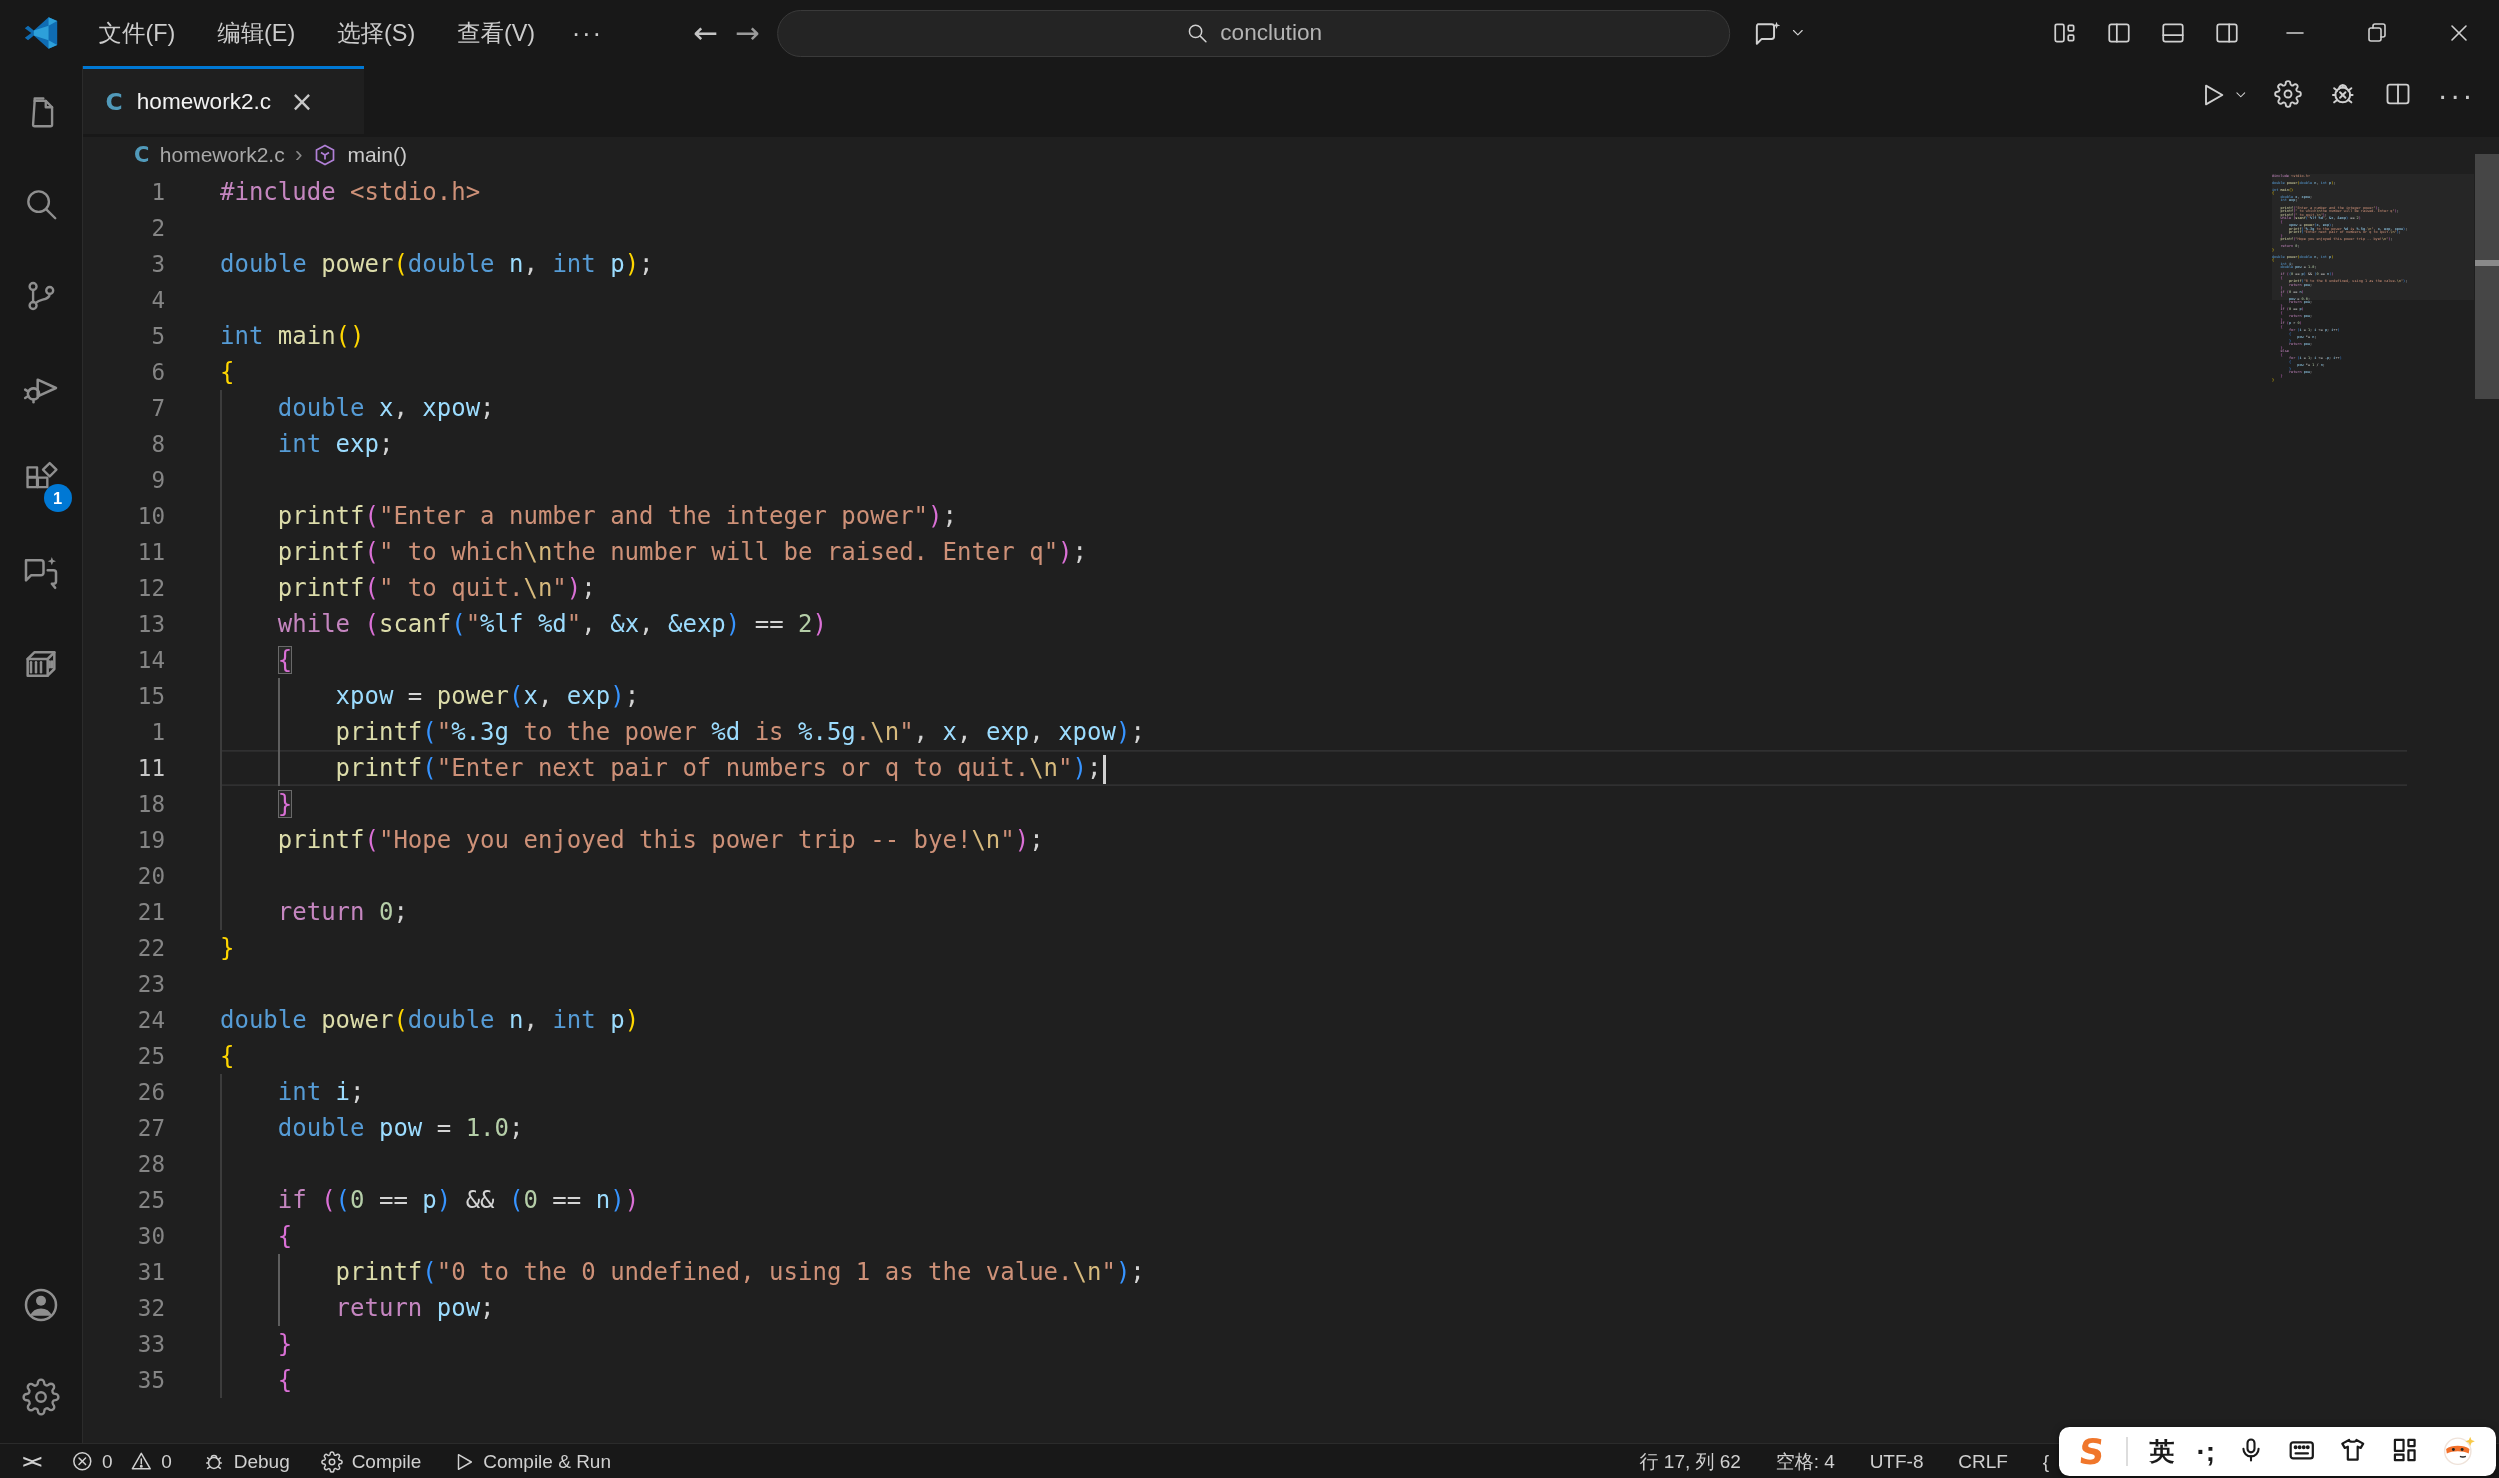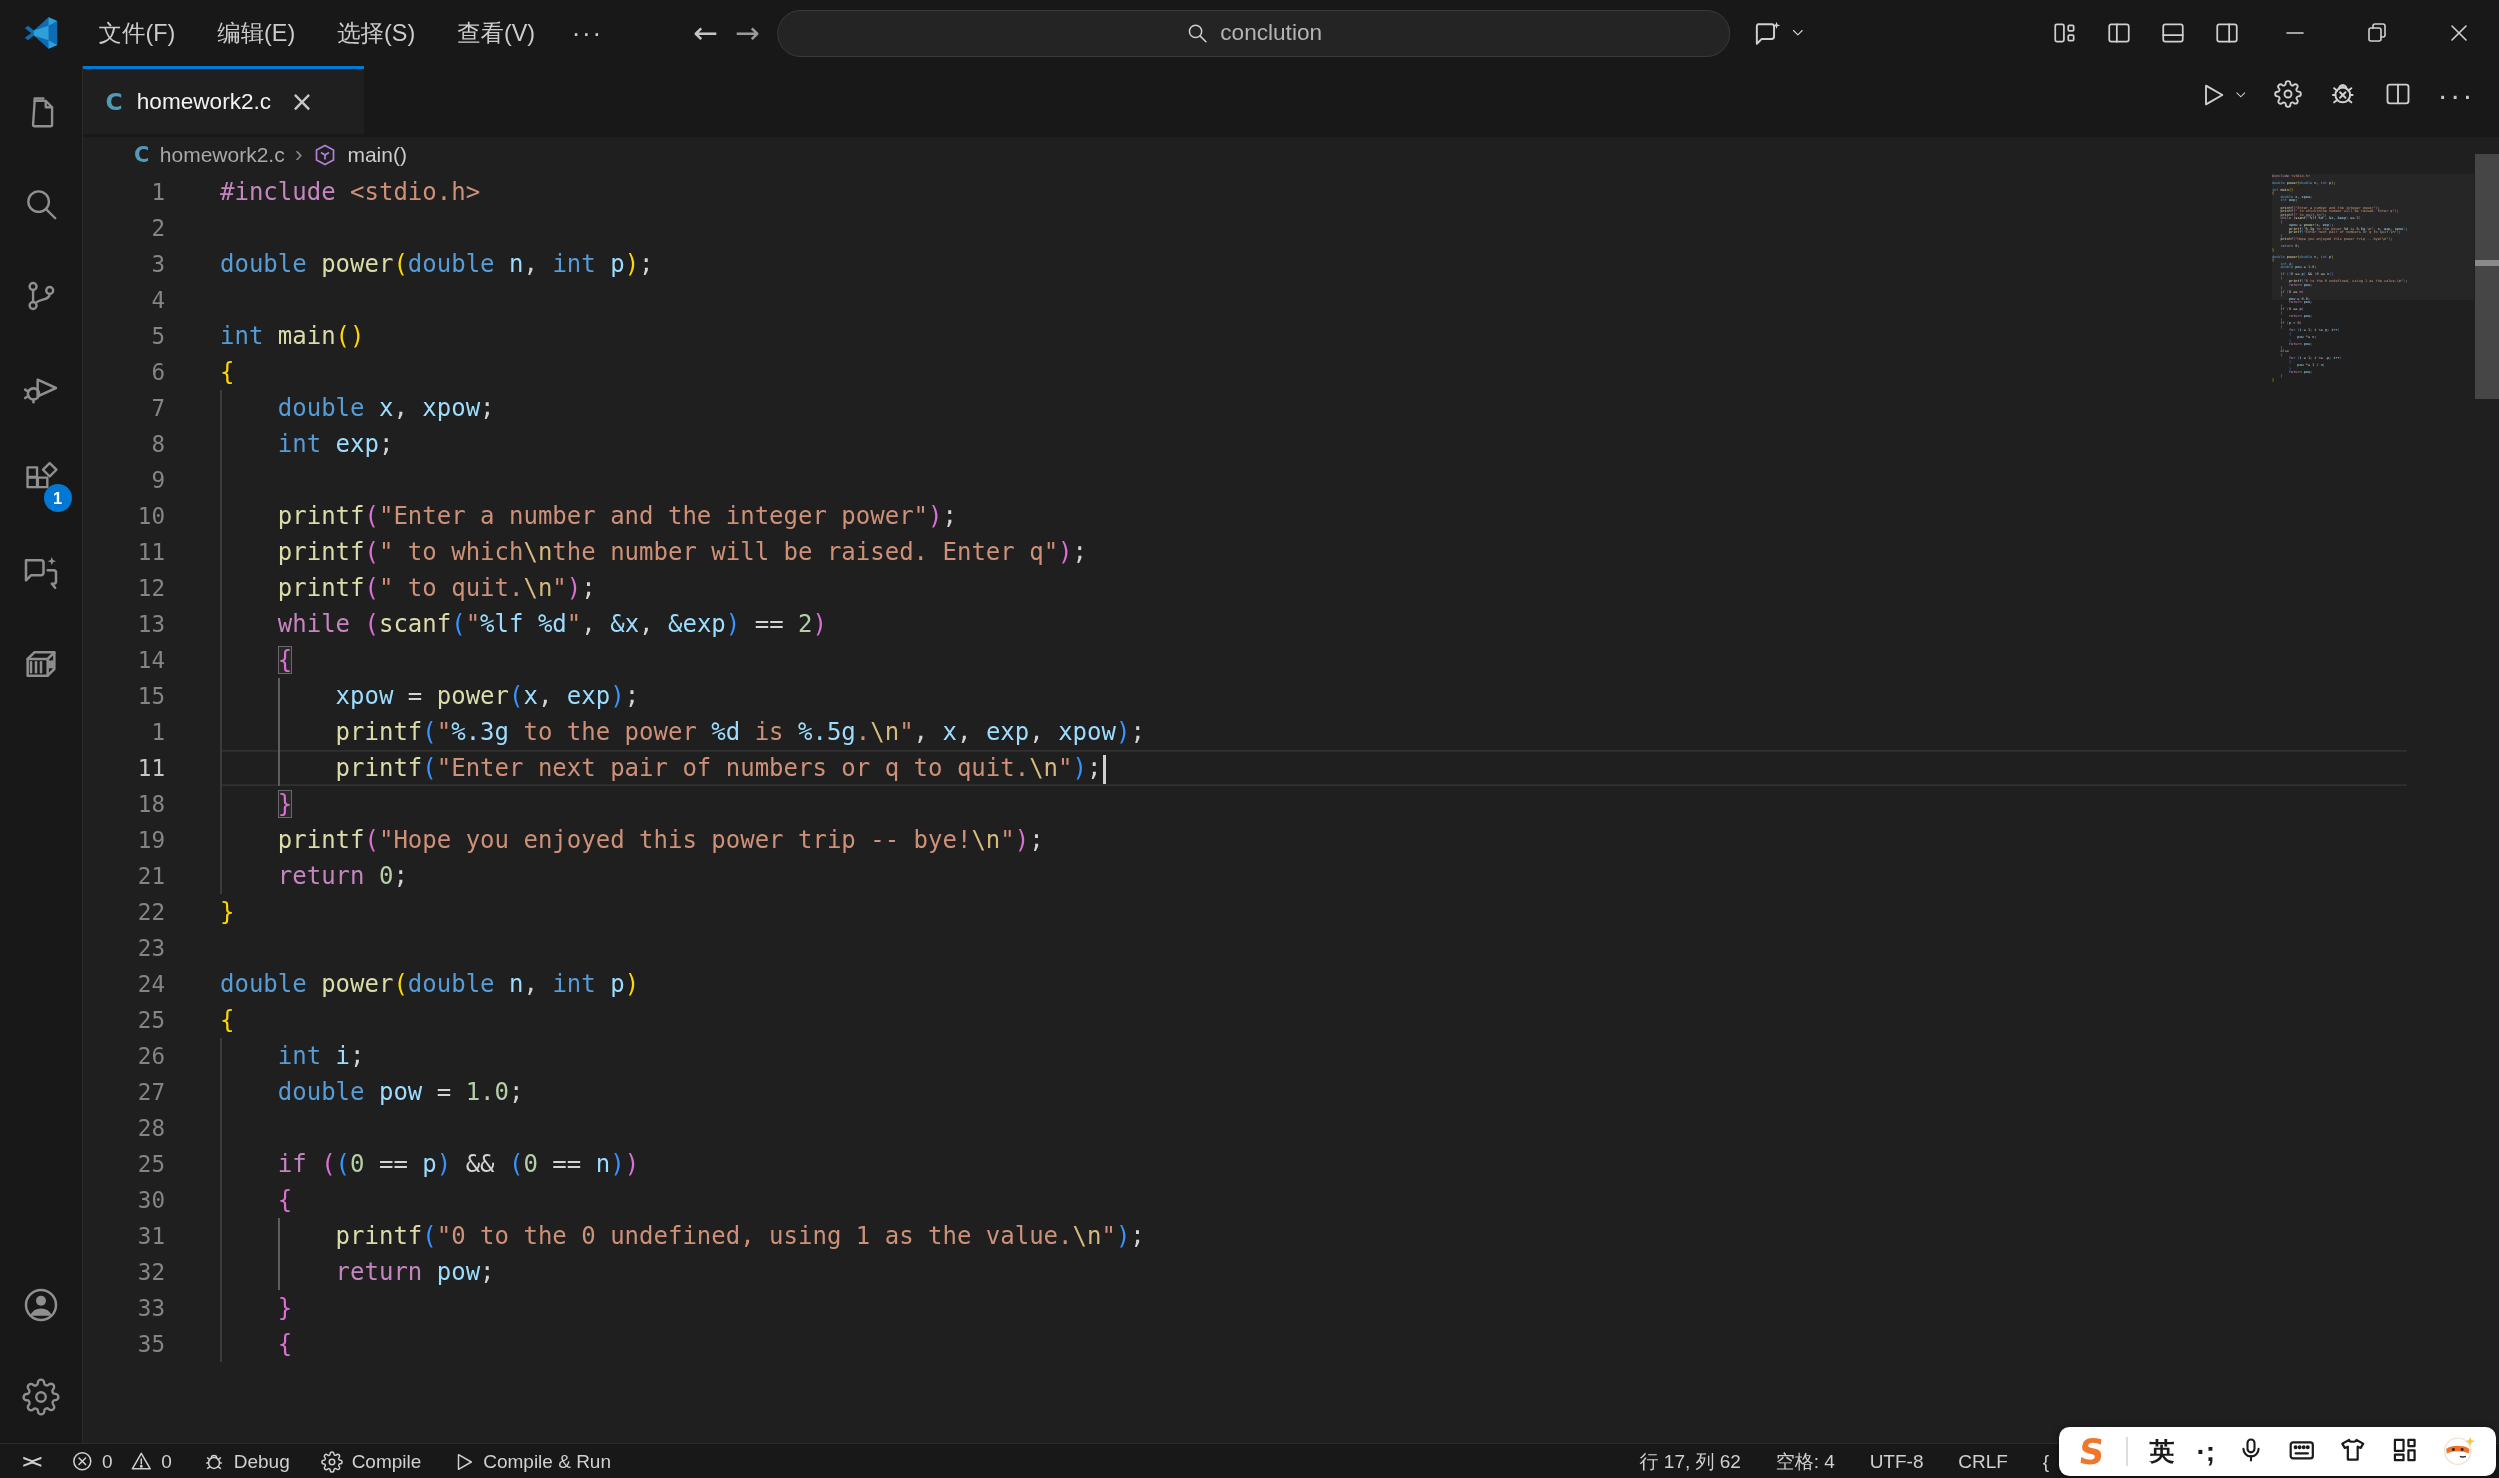--- a/index.html
+++ b/index.html
@@ -358,20 +358,24 @@
       <span class="ln">11</span>
       <span class="codewrap"><span class="guide" style="left: 0px;"></span><span class="guide active" style="left: 58px;"></span><span>        </span><span class="tk-fn">printf</span><span class="tk-b2">(</span><span class="tk-str">"Enter next pair of numbers or q to quit.</span><span class="tk-esc">\n</span><span class="tk-str">"</span><span class="tk-b2">)</span><span class="tk-pun">;</span><span class="caret"></span></span>
     </div>
     <div class="row">
       <span class="ln">18</span>
       <span class="codewrap"><span class="guide" style="left: 0px;"></span><span>    </span><span class="tk-bm">}</span></span>
     </div>
     <div class="row">
       <span class="ln">19</span>
       <span class="codewrap"><span class="guide" style="left: 0px;"></span><span>    </span><span class="tk-fn">printf</span><span class="tk-b1">(</span><span class="tk-str">"Hope you enjoyed this power trip -- bye!</span><span class="tk-esc">\n</span><span class="tk-str">"</span><span class="tk-b1">)</span><span class="tk-pun">;</span></span>
+    </div>
+    <div class="row">
+      <span class="ln">20</span>
+      <span class="codewrap"><span class="guide" style="left: 0px;"></span></span>
     </div>
     <div class="row">
       <span class="ln">21</span>
       <span class="codewrap"><span class="guide" style="left: 0px;"></span><span>    </span><span class="tk-ctrl">return </span><span class="tk-num">0</span><span class="tk-pun">;</span></span>
     </div>
     <div class="row">
       <span class="ln">22</span>
       <span class="codewrap"><span class="tk-b0">}</span></span>
     </div>
     <div class="row">

